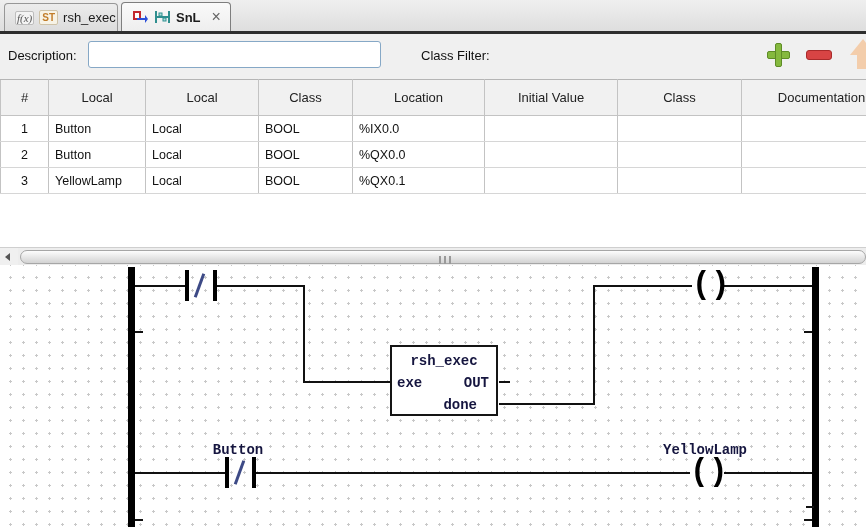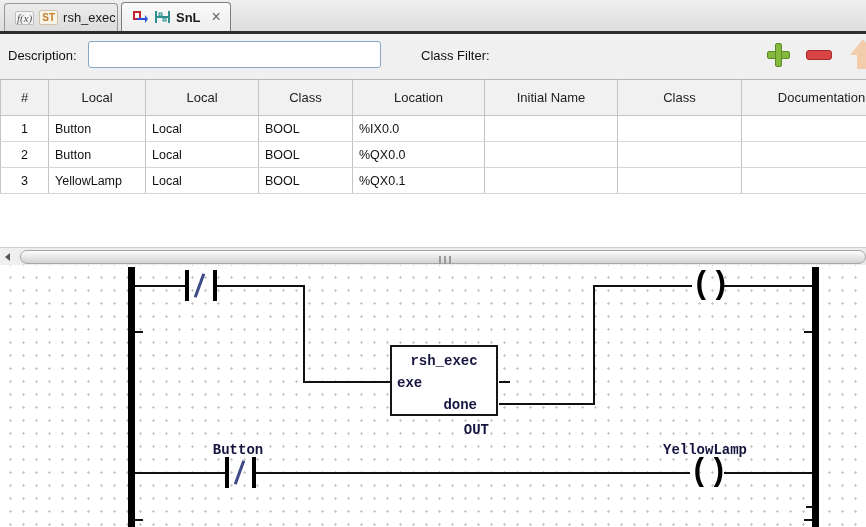--- a/index.html
+++ b/index.html
@@ -86,21 +86,21 @@
   .cslash { position:absolute; width:3px; height:25px; background:#3d4a86; transform:rotate(20deg); }
   .paren { position:absolute; font-family:"Liberation Mono", monospace; font-weight:bold;
            font-size:31px; line-height:1; color:#000; }
   .lad-label { position:absolute; font-family:"Liberation Mono", monospace; font-weight:bold;
                font-size:14px; color:#15153f; text-align:center; }
   .fblock { position:absolute; left:390px; top:80px; width:108px; height:71px;
             border:2px solid #151515; background:#fff;
             font-family:"Liberation Mono", monospace; font-weight:bold; font-size:14px; color:#15153f; }
   .fblock .title { position:absolute; left:0; right:0; top:6px; text-align:center; }
   .fblock .pin-exe { position:absolute; left:5px; top:28px; }
-  .fblock .pin-out { position:absolute; right:7px; top:28px;margin-top:47px; }
+  .fblock .pin-out { position:absolute; right:7px; top:28px; }
   .fblock .pin-done { position:absolute; right:19px; top:50px; }
 
   
   svg { display:block; }
 </style>
 </head>
 <body>
 
 <div class="screen">
 
@@ -164,21 +164,21 @@
           <col style="width:124px">
           <col style="width:160px">
       </colgroup>
       <thead>
         <tr>
           <th>#</th>
           <th>Local</th>
           <th>Local</th>
           <th>Class</th>
           <th>Location</th>
-          <th>Initial Name</th>
+          <th>Initial Value</th>
           <th>Class</th>
           <th>Documentation</th>
         </tr>
       </thead>
       <tbody>
         <tr>
           <td class="center">1</td>
           <td>Button</td>
           <td>Local</td>
           <td>BOOL</td>

